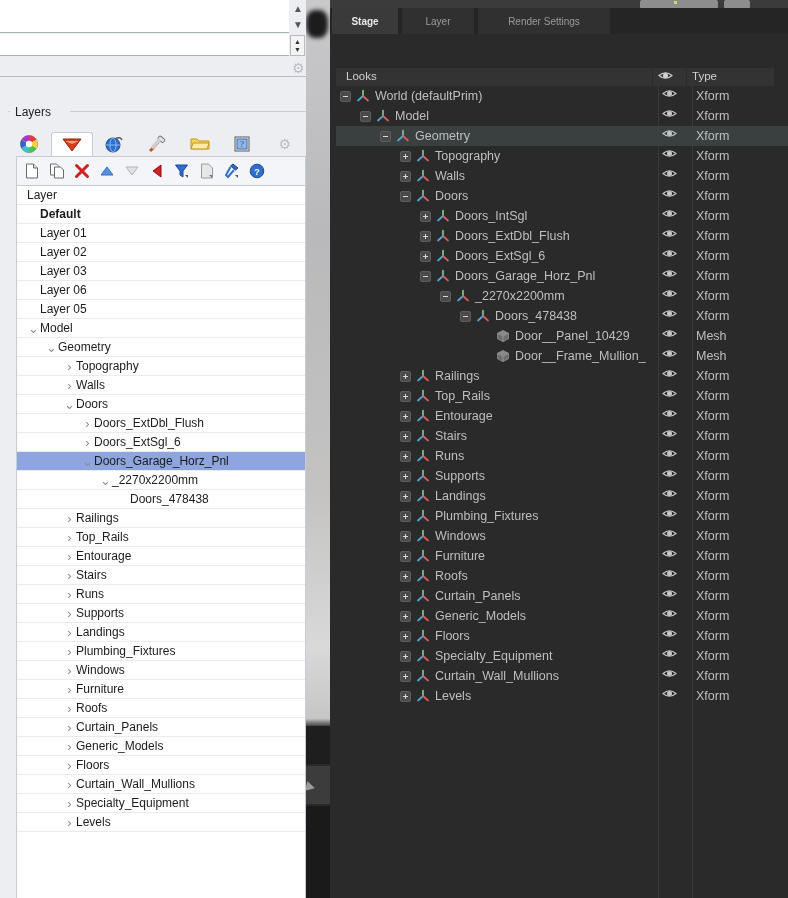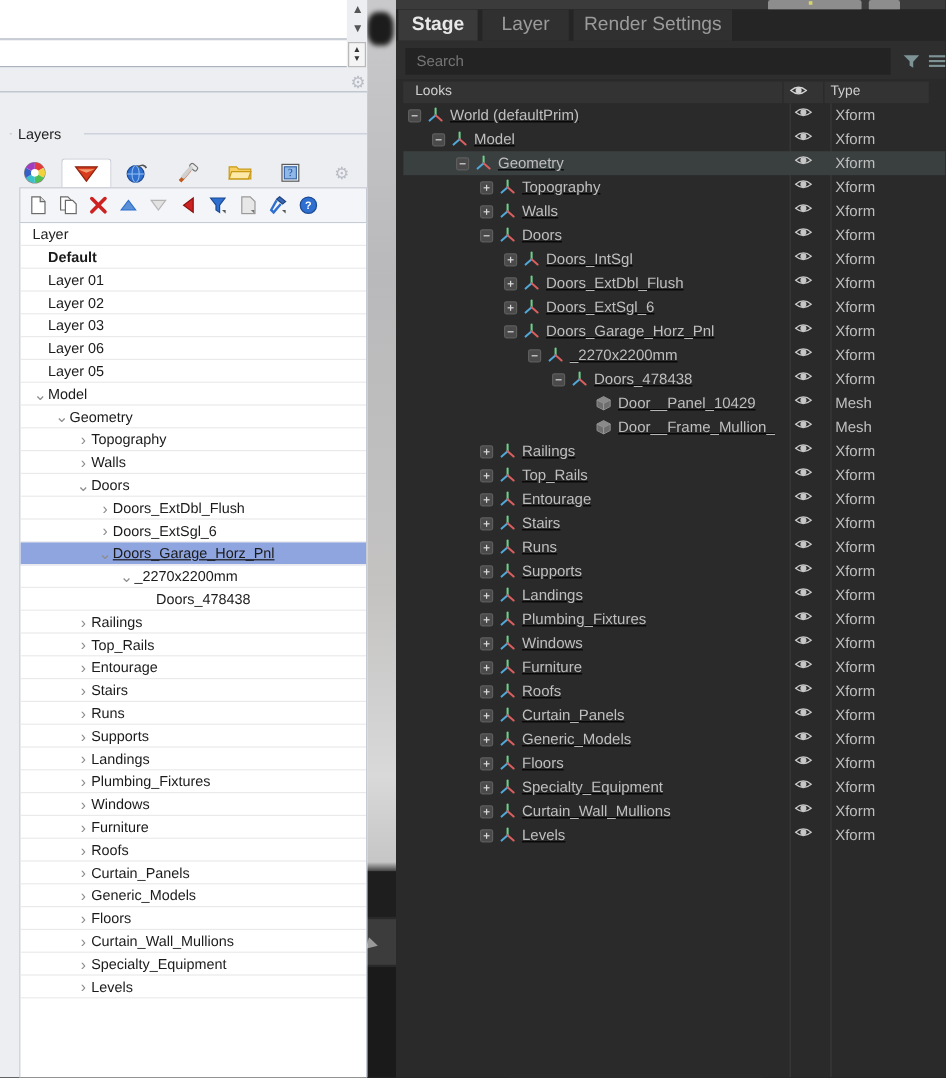--- a/index.html
+++ b/index.html
@@ -104,37 +104,37 @@
     position:absolute; left:16px; top:186px; width:290px; height:712px;
     background:#ffffff; border-left:1px solid #c7cbd4; border-right:1px solid #c7cbd4;
     overflow:hidden;
   }
   .lp-row {
     height:19px; line-height:19px; border-bottom:1px solid #eaeaea;
     font-size:12px; color:#1b1b1b; white-space:nowrap; position:relative;
   }
   .lp-row.header { color:#222; padding-left:10px; }
   .lp-row.bold { font-weight:bold; }
-  .lp-row.selected { background:#8fa5e0;text-decoration:underline; }
+  .lp-row.selected { background:#8fa5e0; }
   .lp-arrow {
     display:inline-block; width:13px; text-align:center; color:#8d8d8d; font-size:10px;
     vertical-align:middle;
   }
   .lp-arrow.none { color:transparent; }
   .lp-text { vertical-align:middle; }
 
   
   .right-panel {
     position:absolute; left:330px; top:8px; width:458px; height:890px;
     background:#2a2a2a;
   }
   .rp-tabbar { position:absolute; left:0; top:0; width:458px; height:26px; background:#252525; }
   .rp-tab {
     position:absolute; top:0; height:26px; display:flex; align-items:center; justify-content:center;
-    font-size:16px; color:#9b9b9b; background:#303030;
+    font-size:10px; color:#9b9b9b; background:#303030;
   }
   .rp-tab.active { background:#3a3a3a; color:#e8e8e8; font-weight:bold; }
 
   .rp-searchrow { position:absolute; left:0; top:26px; width:458px; height:32px; background:#2e2e2e; }
   .rp-search {
     position:absolute; left:8px; top:6px; width:404px; height:22px;
     background:#232323; border:1px solid #232323; color:#8a8a8a; font-size:12.5px;
     padding-left:8px; line-height:20px;
   }
   .rp-ico-btn { position:absolute; top:9px; width:18px; height:16px; display:flex; align-items:center; justify-content:center;}
@@ -149,21 +149,21 @@
   .rp-head .h-div1 { position:absolute; left:316px; top:0; width:1px; height:18px; background:#2a2a2a;}
   .rp-head .h-div2 { position:absolute; left:350px; top:0; width:1px; height:18px; background:#2a2a2a;}
   .rp-head .h-end  { position:absolute; left:438px; top:0; width:6px; height:18px; background:#2a2a2a;}
 
   .rp-body { position:absolute; left:6px; top:78px; width:452px; height:812px; overflow:hidden; }
   .rp-colline1 { position:absolute; left:322px; top:0; width:1px; height:812px; background:#3a3a3a; }
   .rp-colline2 { position:absolute; left:356px; top:0; width:1px; height:812px; background:#3a3a3a; }
 
   .rp-row { position:relative; height:20px; line-height:20px; white-space:nowrap; }
   .rp-row.selected { background:#3a3f40; }
-  .rp-name { position:absolute; top:0; left:0; display:flex; align-items:center; height:20px;text-decoration:underline; }
+  .rp-name { position:absolute; top:0; left:0; display:flex; align-items:center; height:20px; }
   .rp-exp {
     width:11px; height:11px; margin-right:5px; flex:0 0 auto;
     background:#4a4a4a; border:1px solid #5d5d5d; border-radius:2px;
     position:relative;
   }
   .rp-exp::before {
     content:""; position:absolute; left:2px; top:4px; width:5px; height:1px; background:#d8d8d8;
   }
   .rp-exp.plus::after {
     content:""; position:absolute; left:4px; top:2px; width:1px; height:5px; background:#d8d8d8;
@@ -377,35 +377,20 @@
         <span>Stage</span>
       </div>
       <div class="rp-tab" style="left:72px; width:72px;">
         <span>Layer</span>
       </div>
       <div class="rp-tab" style="left:148px; width:132px;">
         <span>Render Settings</span>
       </div>
     </div>
 
-    <div class="rp-searchrow">
-      <input class="rp-search" type="text" placeholder="Search" style="">
-      <div class="rp-ico-btn" style="left:420px;">
-        <svg width="15" height="14" viewBox="0 0 15 14">
-          <path d="M1 2 h13 l-5 5.5 v5 l-3 -2 v-3.5 z" fill="#7d9396"></path>
-        </svg>
-      </div>
-      <div class="rp-ico-btn" style="left:442px;">
-        <svg width="14" height="12" viewBox="0 0 14 12">
-          <rect x="0" y="1" width="14" height="1.8" fill="#7d9396"></rect>
-          <rect x="0" y="5" width="14" height="1.8" fill="#7d9396"></rect>
-          <rect x="0" y="9" width="14" height="1.8" fill="#7d9396"></rect>
-        </svg>
-      </div>
-    </div>
 
     <div class="rp-head">
       <div class="h-name">Looks</div>
       <div class="h-div1"></div>
       <div class="h-eye">
         <svg class="eye-svg" width="15" height="11" viewBox="0 0 15 11">
           <path d="M1 5.5 Q7.5 0 14 5.5 Q7.5 11 1 5.5 Z" fill="none" stroke="#d3d3d3" stroke-width="1.1"></path>
           <circle cx="7.5" cy="5.5" r="2.5" fill="#d3d3d3"></circle>
         </svg>
       </div>

